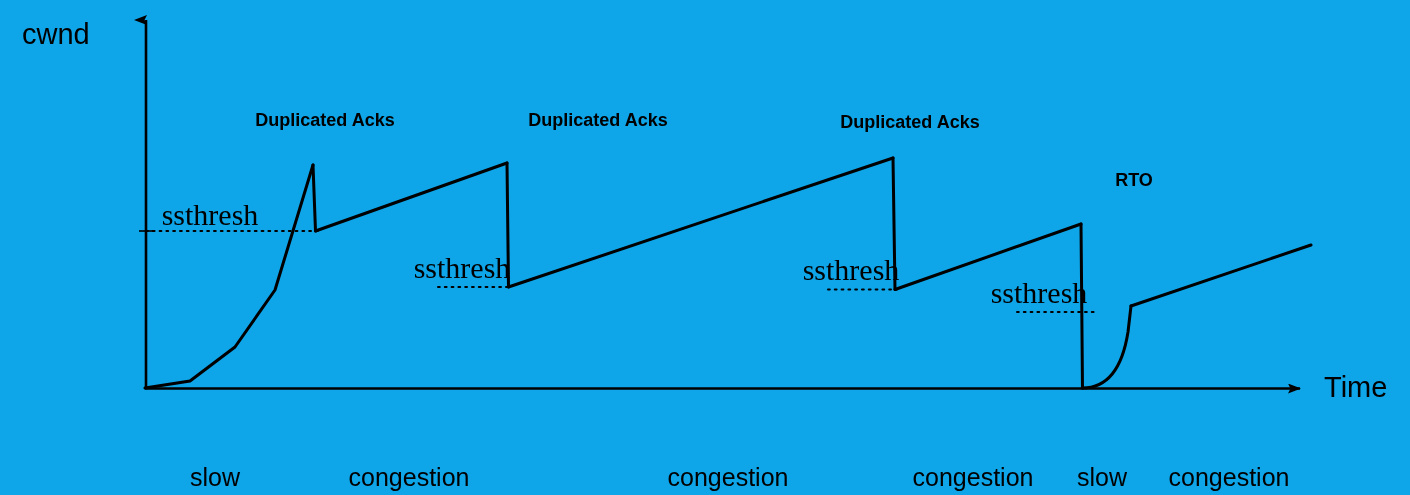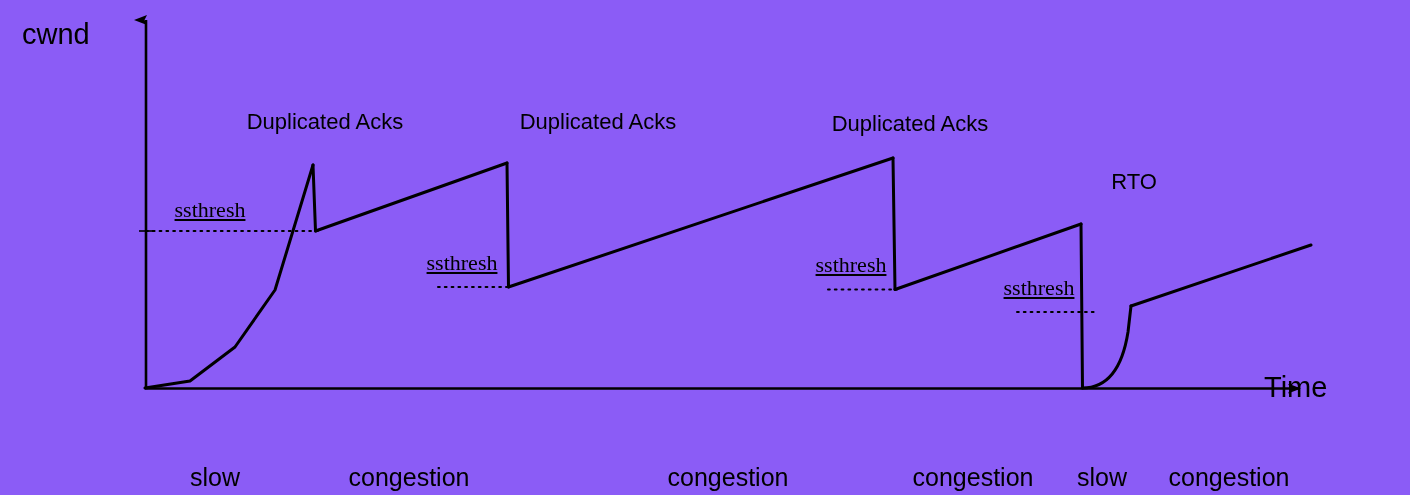--- a/index.html
+++ b/index.html
@@ -9,21 +9,21 @@
     background: #ffffff;
   }
   body {
     font-family: "Liberation Sans", sans-serif;
     color: #000000;
   }
   #figure {
     position: relative;
     width: 1410px;
     height: 495px;
-    background: #8b5cf6;
+    background: #0ea5e9;
     overflow: hidden;
   }
   #plot {
     position: absolute;
     left: 0;
     top: 0;
     width: 1410px;
     height: 495px;
   }
   .lbl {
@@ -35,25 +35,25 @@
   .lbl-sans {
     font-family: "Liberation Sans", sans-serif;
   }
   .lbl-serif {
     font-family: "Liberation Serif", serif;
   }
   .axis-title {
     font-size: 29px;
   }
   .event-label {
-    font-size: 22px;
+    font-size: 18px;
+    font-weight: bold;
   }
   .ssthresh-label {
-    font-size: 22px;
-    text-decoration: underline;
+    font-size: 30px;
   }
   .phase-label {
     font-size: 25px;
     text-align: center;
   }
   .centered {
     transform: translateX(-50%);
   }
 </style>
 </head>
@@ -100,21 +100,21 @@
     <line x1="1081" y1="224" x2="1082.5" y2="388" stroke="#000000" stroke-width="3" stroke-linecap="round"></line>
 
     <path d="M1082.5,388 C1106,388 1122,370 1128,332 L1131,306" fill="none" stroke="#000000" stroke-width="3" stroke-linejoin="round" stroke-linecap="round"></path>
 
     <line x1="1131" y1="306" x2="1311" y2="245" stroke="#000000" stroke-width="3" stroke-linecap="round"></line>
 
   </svg>
 
   <div class="lbl lbl-sans axis-title" style="left:22px; top:18px;">cwnd</div>
 
-  <div class="lbl lbl-sans axis-title" style="left:1264px; top:371px;">Time</div>
+  <div class="lbl lbl-sans axis-title" style="left:1324px; top:371px;">Time</div>
 
   <div class="lbl lbl-sans event-label centered" style="left:325px; top:110px;">Duplicated Acks</div>
 
   <div class="lbl lbl-sans event-label centered" style="left:598px; top:110px;">Duplicated Acks</div>
 
   <div class="lbl lbl-sans event-label centered" style="left:910px; top:112px;">Duplicated Acks</div>
 
   <div class="lbl lbl-sans event-label centered" style="left:1134px; top:170px;">RTO</div>
 
   <div class="lbl lbl-serif ssthresh-label centered" style="left:210px; top:198px;">ssthresh</div>

